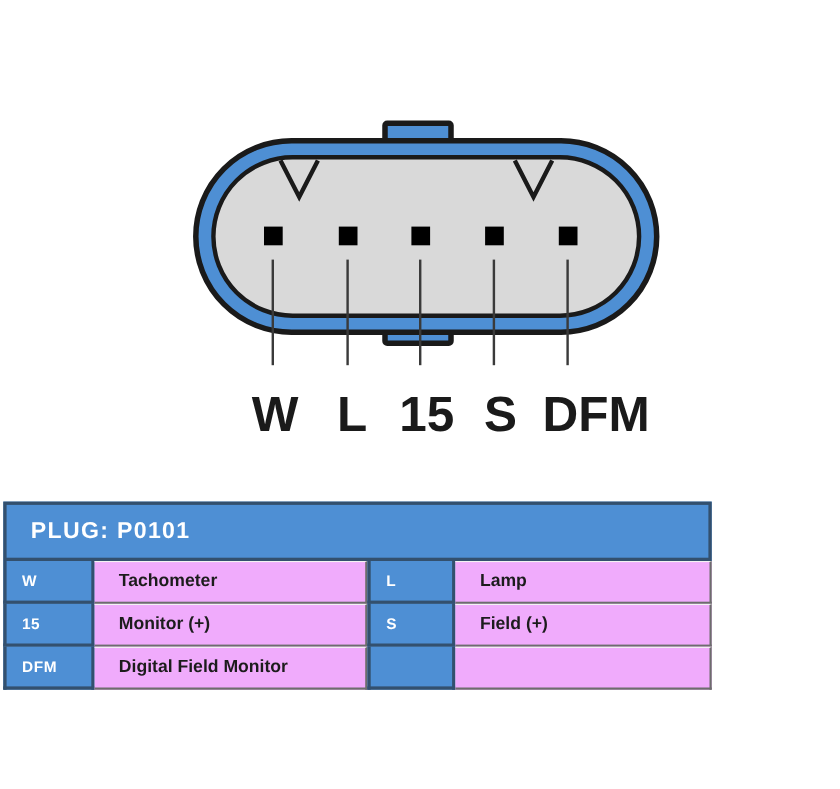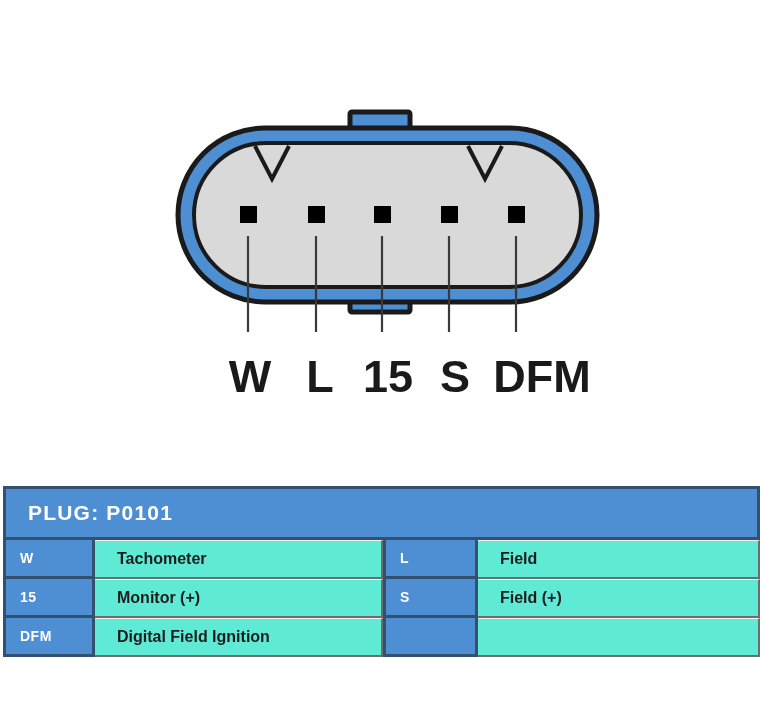--- a/index.html
+++ b/index.html
@@ -24,22 +24,22 @@
     height: 420px;
   }
   #connector-svg {
     display: block;
   }
 
   
   #plug-table {
     position: absolute;
     left: 3px;
-    top: 486px;
-    width: 757px;
+    top: 456px;
+    width: 644px;
     border-collapse: separate;
     border-spacing: 0;
   }
   #plug-table .hdr-row td {
     background: #4e8fd4;
     color: #ffffff;
     font-size: 21px;
     font-weight: bold;
     letter-spacing: 1.2px;
     padding: 12px 0 12px 22px;
@@ -59,21 +59,21 @@
     font-size: 14px;
     font-weight: bold;
     padding-left: 14px;
     height: 39px;
     border-left: 3px solid #33506e;
     border-right: 3px solid #33506e;
     border-bottom: 3px solid #33506e;
     letter-spacing: 0.5px;
   }
   .cell-val {
-    background: #5eead4;
+    background: #f0abfc;
     color: #1c1c1c;
     font-size: 16px;
     font-weight: bold;
     padding-left: 22px;
     height: 39px;
     border-bottom: 2px solid #6d6d6d;
     border-right: 2px solid #6d6d6d;
     border-top: 1px solid #f3f3f3;
   }
   .col-k1 { width: 92px; }
@@ -133,30 +133,30 @@
 <table id="plug-table">
   <tbody>
     <tr class="hdr-row">
       <td colspan="4">PLUG: P0101</td>
     </tr>
 
     <tr>
       <td class="cell-key col-k1">W</td>
       <td class="cell-val col-v1">Tachometer</td>
       <td class="cell-key col-k2">L</td>
-      <td class="cell-val col-v2">Field</td>
+      <td class="cell-val col-v2">Lamp</td>
     </tr>
 
     <tr>
       <td class="cell-key col-k1">15</td>
       <td class="cell-val col-v1">Monitor (+)</td>
       <td class="cell-key col-k2">S</td>
       <td class="cell-val col-v2">Field (+)</td>
     </tr>
 
     <tr>
       <td class="cell-key col-k1">DFM</td>
-      <td class="cell-val col-v1">Digital Field Ignition</td>
+      <td class="cell-val col-v1">Digital Field Monitor</td>
       <td class="cell-key col-k2"></td>
       <td class="cell-val col-v2"></td>
     </tr>
   </tbody>
 </table>
 
 </body></html>

